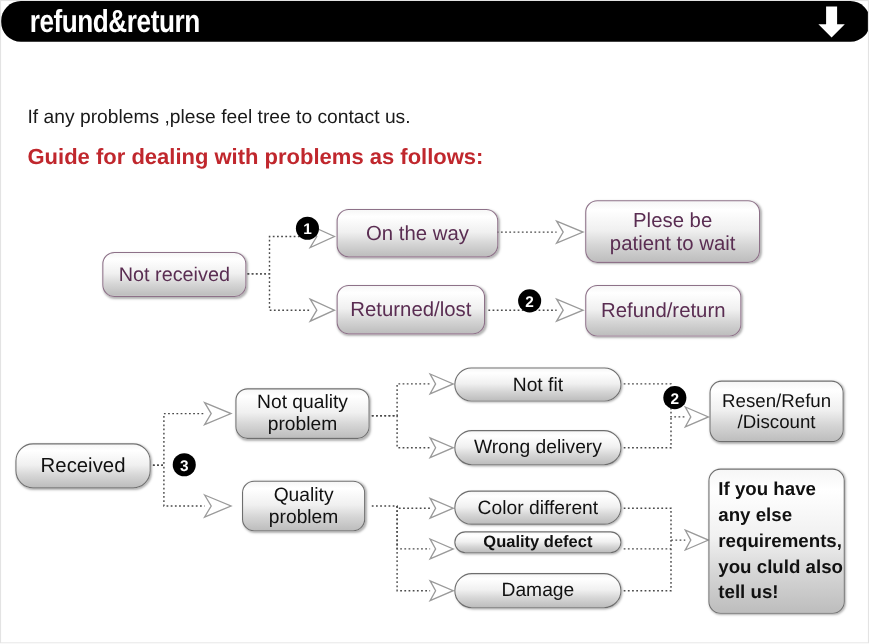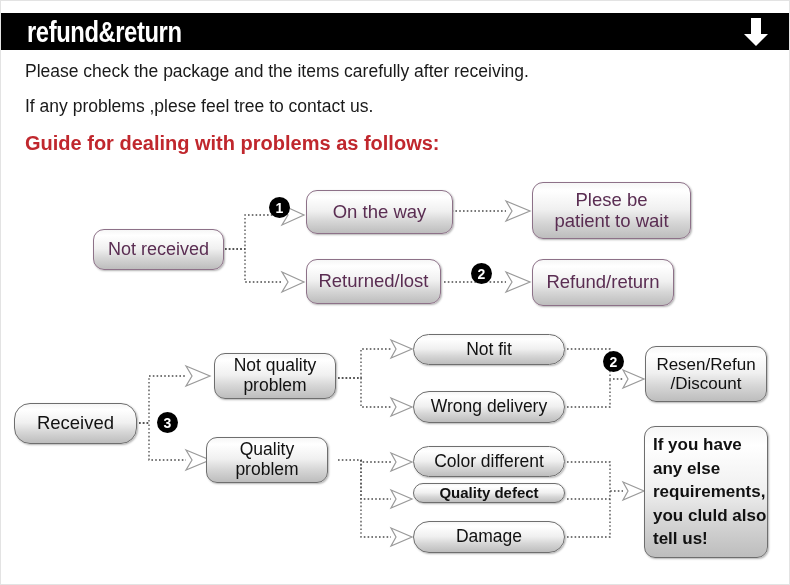--- a/index.html
+++ b/index.html
@@ -16,24 +16,25 @@
     height: 585px;
     background: #ffffff;
     border: 1px solid #e3e3e3;
     box-sizing: border-box;
     overflow: hidden;
   }
 
   
   #header-bar {
     position: absolute;
-    left: 0; top: 12px;
+    left: 0; top: 0;
     width: 790px;
     height: 37px;
     background: #000000;
+    border-radius: 18px;
   }
   #header-title {
     position: absolute;
     left: 26px;
     top: 3px;
     color: #ffffff;
     font-family: "Liberation Sans Narrow", "Liberation Sans", sans-serif;
     font-weight: bold;
     font-size: 29px;
     letter-spacing: -0.5px;
@@ -148,21 +149,20 @@
 
 <div id="page">
 
   <div id="header-bar">
     <div id="header-title">refund&amp;return</div>
     <svg id="header-arrow" viewBox="0 0 30 30">
       <polygon points="10,1 20,1 20,17 27,17 15,29 3,17 10,17" fill="#ffffff"></polygon>
     </svg>
   </div>
 
-  <div class="intro-line" id="intro-1">Please check the package and the items carefully after receiving.</div>
   <div class="intro-line" id="intro-2">If any problems ,plese feel tree to contact us.</div>
   <div id="guide-title">Guide for dealing with problems as follows:</div>
 
   <svg id="connectors" viewBox="0 0 790 585">
 
     <path class="dotline" d="M224,248 L244,248 L244,214 L281,214"></path>
     <path class="dotline" d="M224,248 L244,248 L244,281 L281,281"></path>
     <polygon class="arrowhead" points="281,204 303,214 281,224 287,214"></polygon>
     <polygon class="arrowhead" points="281,271 303,281 281,291 287,281"></polygon>
 
@@ -211,21 +211,21 @@
   <div class="node purple" style="left:531px; top:258px; width:142px; height:47px; font-size:18.5px;">Refund/return</div>
 
   <div class="badge" style="left:268px; top:196px;">1</div>
   <div class="badge" style="left:470px; top:262px;">2</div>
 
   <div class="node dark pill" style="left:13px; top:402px; width:123px; height:41px; font-size:18.5px;">Received</div>
 
   <div class="node dark" style="left:213px; top:352px; width:122px; height:46px; font-size:17.5px; white-space:pre-line;">Not quality
 problem</div>
 
-  <div class="node dark" style="left:205px; top:436px; width:122px; height:46px; font-size:17.5px; white-space:pre-line;">Quality
+  <div class="node dark" style="left:219px; top:436px; width:112px; height:46px; font-size:17.5px; white-space:pre-line;">Quality
 problem</div>
 
   <div class="node dark pill" style="left:412px; top:333px; width:152px; height:31px; font-size:17.5px;">Not fit</div>
 
   <div class="node dark pill" style="left:412px; top:390px; width:152px; height:32px; font-size:17.5px;">Wrong delivery</div>
 
   <div class="node dark pill" style="left:412px; top:445px; width:152px; height:31px; font-size:17.5px;">Color different</div>
 
   <div class="node dark pill" style="left:412px; top:482px; width:152px; height:20px; font-size:15px;font-weight:bold;">Quality defect</div>
 

